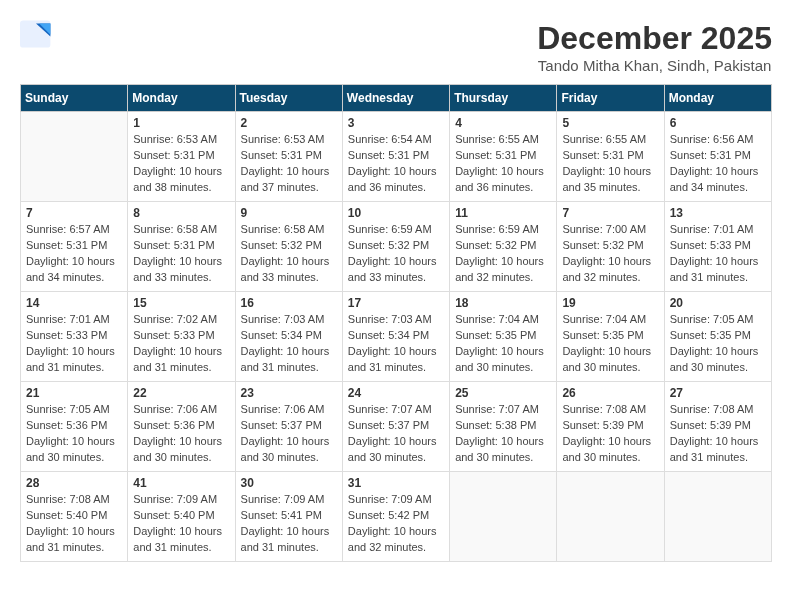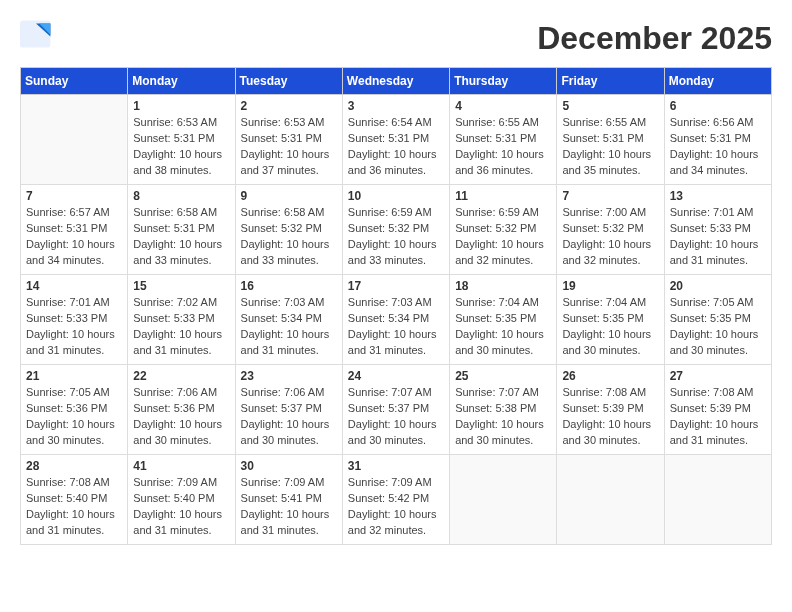--- a/index.html
+++ b/index.html
@@ -45,21 +45,21 @@
     .location {
       font-size: 15px;
       color: #555;
     }
     .calendar {
       width: 100%;
       border-collapse: collapse;
       font-size: 11px;
     }
     .calendar th {
-      background-color: #1d4ed8;
+      background-color: #0c4a6e;
       color: #fff;
       padding: 6px 4px;
       text-align: left;
       font-size: 12px;
       font-weight: bold;
       border: 1px solid #ccc;
     }
     .calendar td {
       border: 1px solid #ddd;
       vertical-align: top;
@@ -92,20 +92,21 @@
 <div class="header">
   <div class="logo">
     <svg class="logo-icon" viewBox="0 0 40 34" xmlns="http://www.w3.org/2000/svg">
       <rect x="0" y="0" width="38" height="34" rx="4" fill="#e8f0fe"></rect>
       <polygon points="20,4 38,4 38,20" fill="#1565c0"></polygon>
       <polygon points="24,4 38,4 38,18" fill="#42a5f5"></polygon>
     </svg>
   </div>
   <div class="title-block">
     <div class="month-title">December 2025</div>
+    <div class="location">Tando Mitha Khan, Sindh, Pakistan</div>
   </div>
 </div>
 
 <table class="calendar">
   <thead>
     <tr>
     <th>Sunday</th>
         <th>Monday</th>
         <th>Tuesday</th>
         <th>Wednesday</th>

